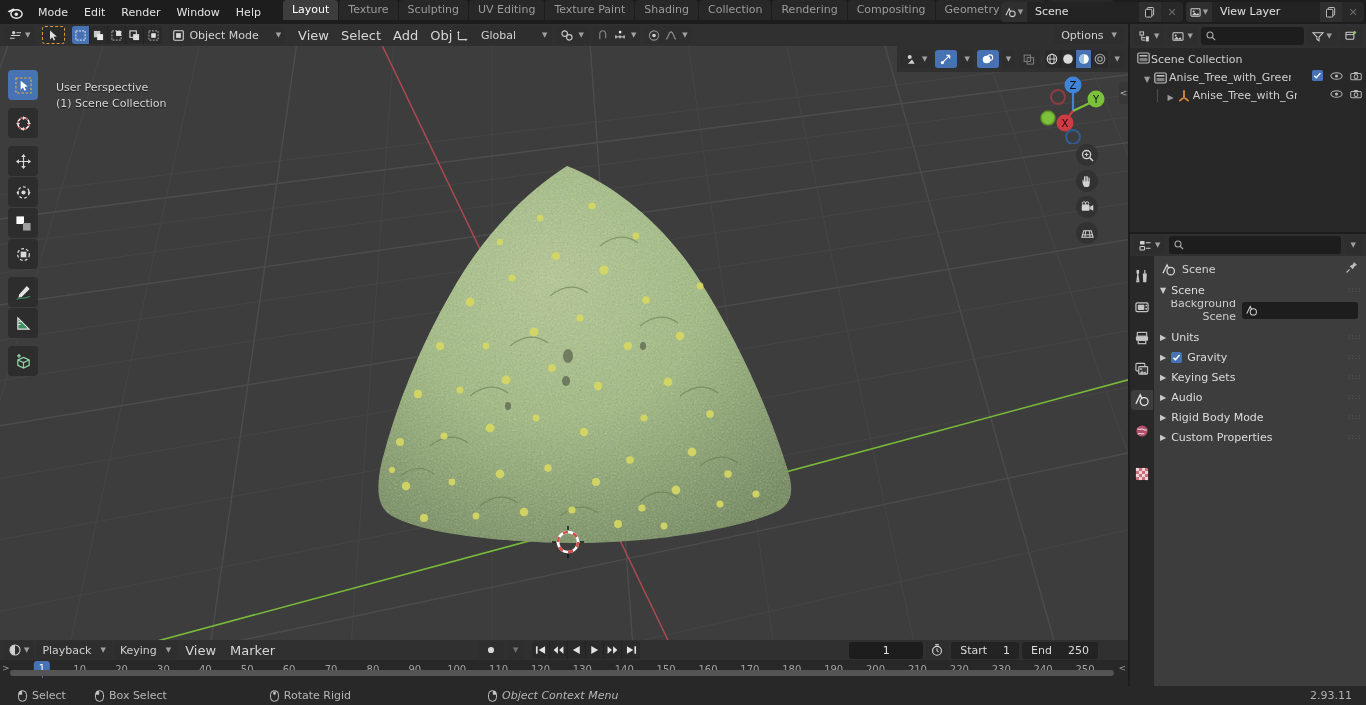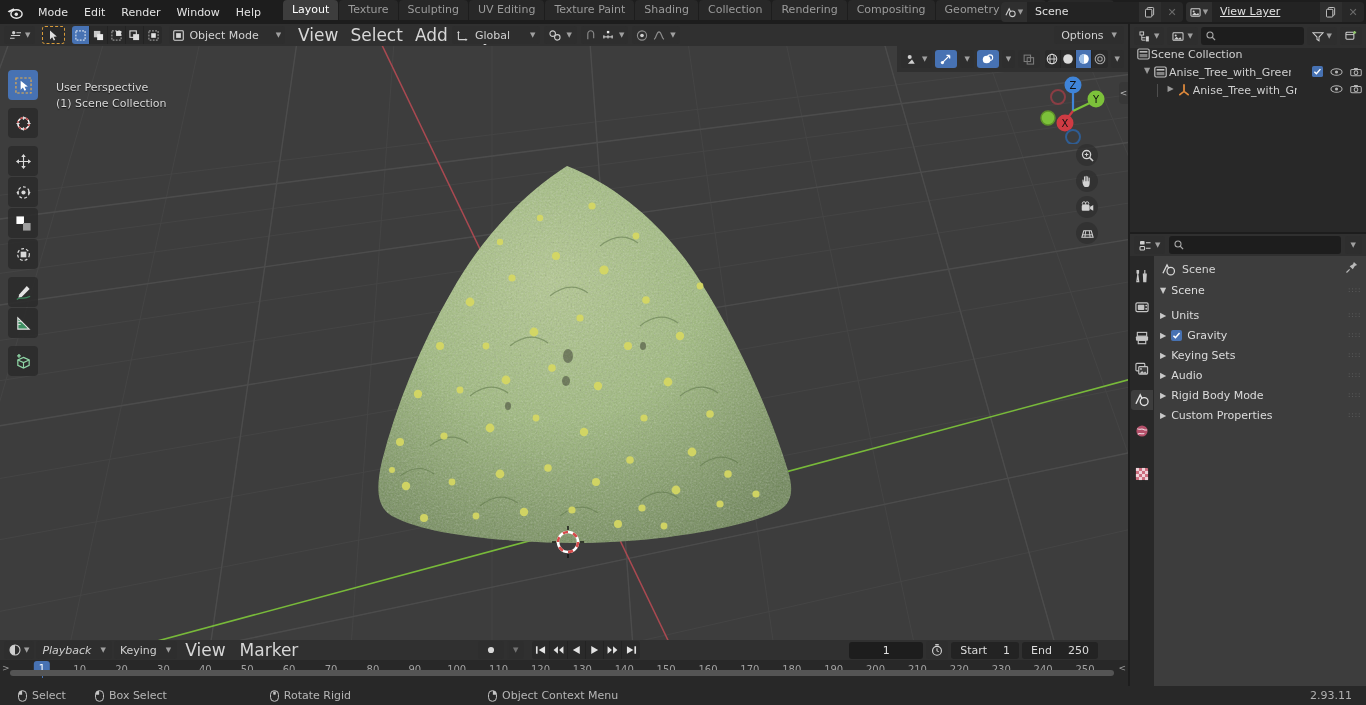--- a/index.html
+++ b/index.html
@@ -24,21 +24,21 @@
   .id-btn.last{ border-radius:0 4px 4px 0; color:#6b6b6b; background:#282828;}
 
   
   .vp-header{ position:absolute; left:0; top:24px; width:1128px; height:22px; background:#303030;
               display:flex; align-items:center; padding:0 4px; }
   .hbtn{ height:18px; display:flex; align-items:center; justify-content:center; background:#2e2e2e;
          border-radius:3px; padding:0 5px; color:#d0d0d0; font-size:11px; }
   .hbtn.on{ background:#4772b3; }
   .hsep{ width:7px; }
   .mode-sel{ display:flex; align-items:center; background:#2e2e2e; border-radius:3px; height:18px; padding:0 4px 0 4px; gap:5px;}
-  .hmenu{ padding:2px 6px; color:#d7d7d7; font-size:17px; border-radius:3px;}
+  .hmenu{ padding:2px 6px; color:#d7d7d7; font-size:13px; border-radius:3px;}
   .seg{ display:flex; height:18px; border-radius:3px; overflow:hidden; }
   .seg > div{ width:18px; display:flex; align-items:center; justify-content:center; background:#2a2a2a; border-right:1px solid #232323;}
   .seg > div.on{ background:#4772b3; }
   .seg > div:last-child{ border-right:none; }
 
   
   .viewport{ position:absolute; left:0; top:46px; width:1128px; height:594px; background:#3d3d3d; overflow:hidden; }
   .vp-text{ position:absolute; left:56px; top:34px; font-size:11px; color:#d8d8d8; text-shadow:0 1px 1px rgba(0,0,0,.7); line-height:16px;}
   .toolbar{ position:absolute; left:8px; top:24px; width:30px; display:flex; flex-direction:column; gap:1px; }
   .tool{ width:30px; height:30px; background:#2b2b2be0; border-radius:4px; display:flex; align-items:center; justify-content:center; }
@@ -47,21 +47,21 @@
   .gizmo{ position:absolute; right:16px; top:20px; width:78px; height:78px; }
   .navbtns{ position:absolute; right:30px; top:98px; display:flex; flex-direction:column; gap:4px; }
   .navbtn{ width:22px; height:22px; border-radius:50%; background:#2e2e2ec0; display:flex; align-items:center; justify-content:center; }
   .vp-sidetab{ position:absolute; right:0px; top:36px; width:9px; height:22px; background:#33333390;
                border-radius:4px 0 0 4px; display:flex; align-items:center; justify-content:center; color:#b9b9b9; font-size:9px;}
 
   
   .outliner{ position:absolute; left:1130px; top:24px; width:236px; height:208px; background:#282828; }
   .out-header{ height:24px; background:#303030; display:flex; align-items:center; padding:0 4px; gap:3px;}
   .search-box{ flex:1; height:18px; background:#1d1d1d; border-radius:3px; display:flex; align-items:center; padding:0 5px; gap:4px;}
-  .out-row{ height:18px; display:flex; align-items:flex-start; padding-left:6px; font-size:11px; color:#cfcfcf; position:relative;}
+  .out-row{ height:18px; display:flex; align-items:flex-end; padding-left:6px; font-size:11px; color:#cfcfcf; position:relative;}
   .out-row .lbl{ white-space:nowrap; overflow:hidden; }
   .out-icons{ position:absolute; right:4px; display:flex; gap:7px; align-items:center;}
   .disc{ width:10px; text-align:center; color:#9a9a9a; font-size:8px; }
 
   
   .props{ position:absolute; left:1130px; top:234px; width:236px; height:452px; background:#303030; }
   .props-header{ height:22px; background:#303030; display:flex; align-items:center; padding:0 4px; gap:4px;}
   .props-tabs{ position:absolute; left:0; top:22px; width:24px; bottom:0; background:#282828;
                display:flex; flex-direction:column; align-items:center; padding-top:10px; gap:11px;}
   .ptab{ width:22px; height:20px; display:flex; align-items:center; justify-content:center; border-radius:3px 0 0 3px;}
@@ -149,21 +149,21 @@
     </div>
     <div class="ctrl-group">
       <div class="id-icon">
         <svg width="11" height="11" viewBox="0 0 12 12">
             <rect x="1" y="2" width="10" height="8" rx="1" fill="none" stroke="#d0d0d0" stroke-width="1.1"></rect>
             <circle cx="4" cy="5" r="1.1" fill="#d0d0d0"></circle>
             <path d="M2 9 L5 6 L7 8 L9 6.5 L10 9 Z" fill="#d0d0d0"></path>
           </svg>
         <span style="color:#9c9c9c;font-size:7px;">▼</span>
       </div>
-      <div class="id-name" style="width:108px;text-decoration:underline;">View Layer</div>
+      <div class="id-name" style="width:108px;">View Layer</div>
       <div class="id-btn">
         <svg width="10" height="11" viewBox="0 0 11 12">
             <rect x="2.5" y="0.5" width="7" height="8.5" rx="1" fill="none" stroke="#cfcfcf" stroke-width="1"></rect>
             <rect x="0.5" y="2.5" width="7" height="8.5" rx="1" fill="#232323" stroke="#cfcfcf" stroke-width="1"></rect>
           </svg>
       </div>
       <div class="id-btn last">✕</div>
     </div>
   </div>
 </div>
@@ -224,21 +224,21 @@
     <span>Object Mode</span>
     <span style="font-size:7px;color:#a0a0a0;margin-left:12px;">▼</span>
   </div>
   <div class="hsep"></div>
   <div class="hmenu">View</div>
   <div class="hmenu">Select</div>
   <div class="hmenu">Add</div>
   <div class="hmenu">Object</div>
 
   <div style="position:absolute;left:452px;display:flex;align-items:center;gap:4px;">
-    <div class="hbtn" style="gap:6px;padding:0 5px;">
+    <div class="hbtn" style="gap:12px;padding:0 5px;">
       <svg width="12" height="11" viewBox="0 0 13 12">
           <path d="M1.5 10.5 L1.5 2 M1.5 10.5 L10 10.5" stroke="#cfcfcf" stroke-width="1.2" fill="none"></path>
           <path d="M1.5 1 L3 3.2 L0 3.2 Z" fill="#cfcfcf"></path>
           <path d="M11.5 10.5 L9.3 12 L9.3 9 Z" fill="#cfcfcf"></path>
         </svg>
       <span>Global</span>
       <span style="font-size:7px;color:#a0a0a0;margin-left:14px;">▼</span>
     </div>
     <div class="hbtn" style="gap:5px;">
       <svg width="12" height="11" viewBox="0 0 13 12">
@@ -832,20 +832,29 @@
       </span>
     </div>
 
     <div class="panel-hd" style="background:#3d3d3d;">
       <span style="font-size:8px;color:#c9c9c9;">▼</span>
       <span>Scene</span>
       <span class="grip">::::</span>
     </div>
 
 
+    <div class="prow">
+      <div class="plabel">Background Scene</div>
+      <div class="pfield">
+        <svg width="11" height="11" viewBox="0 0 12 12">
+            <path d="M0.8 9.4 L4.6 1.6 L6.2 4.8" stroke="#d0d0d0" stroke-width="1.2" fill="none"></path>
+            <circle cx="8" cy="7.6" r="3.4" fill="none" stroke="#d0d0d0" stroke-width="1.1"></circle>
+          </svg>
+      </div>
+    </div>
 
 
     <div style="height:5px;"></div>
 
     <div class="panel-hd">
       <span style="font-size:8px;color:#c9c9c9;">▶</span>
       <span>Units</span>
       <span class="grip">::::</span>
     </div>
     <div class="panel-hd">
@@ -883,21 +892,21 @@
 
 <div class="timeline">
   <div class="tl-header">
     <div class="hbtn" style="gap:3px;">
       <svg width="12" height="12" viewBox="0 0 13 13">
           <circle cx="6.5" cy="6.5" r="5.4" fill="none" stroke="#d0d0d0" stroke-width="1.2"></circle>
           <path d="M6.5 1.1 A5.4 5.4 0 0 0 6.5 11.9 Z" fill="#d0d0d0"></path>
         </svg>
       <span style="font-size:7px;color:#a0a0a0;">▼</span>
     </div>
-    <div class="hbtn" style="gap:9px;padding:0 6px;font-style:italic;">
+    <div class="hbtn" style="gap:9px;padding:0 6px;">
       <span>Playback</span>
       <span style="font-size:7px;color:#a0a0a0;">▼</span>
     </div>
     <div class="hbtn" style="gap:9px;padding:0 6px;">
       <span>Keying</span>
       <span style="font-size:7px;color:#a0a0a0;">▼</span>
     </div>
     <div class="hmenu">View</div>
     <div class="hmenu">Marker</div>
 
@@ -1020,21 +1029,21 @@
       </svg>
     <span>Box Select</span>
   </span>
   <span class="status-item" style="margin-left:98px;">
     <svg width="9" height="12" viewBox="0 0 10 13">
         <rect x="0.6" y="0.6" width="8.8" height="11.8" rx="4.2" fill="none" stroke="#c6c6c6" stroke-width="1.1"></rect>
         <rect x="3.6" y="1.4" width="2.8" height="3.8" rx="1.3" fill="#c6c6c6"></rect>
       </svg>
     <span>Rotate Rigid</span>
   </span>
-  <span class="status-item" style="margin-left:132px;">
+  <span class="status-item" style="margin-left:132px;font-style:italic;">
     <svg width="9" height="12" viewBox="0 0 10 13">
         <rect x="0.6" y="0.6" width="8.8" height="11.8" rx="4.2" fill="none" stroke="#c6c6c6" stroke-width="1.1"></rect>
         <path d="M9.4 5 L5.4 5 L5.4 0.8 A4.2 4.2 0 0 1 9.4 5 Z" fill="#c6c6c6"></path>
       </svg>
     <span>Object Context Menu</span>
   </span>
   <span class="version">2.93.11</span>
 </div>
 
 </body></html>

